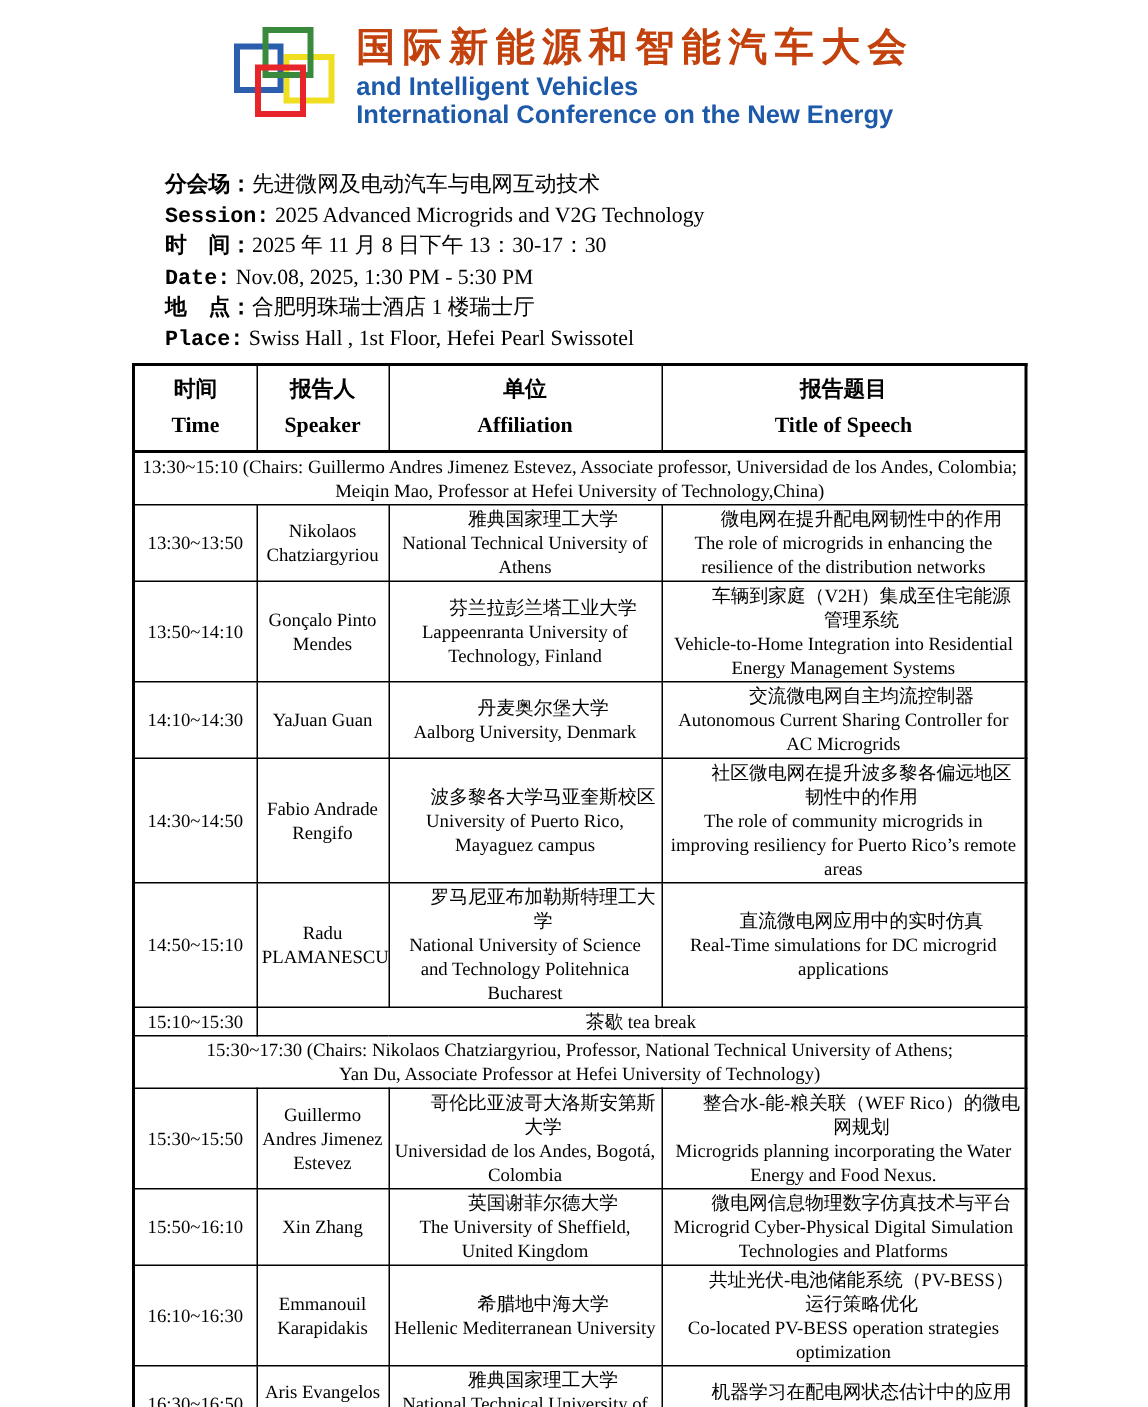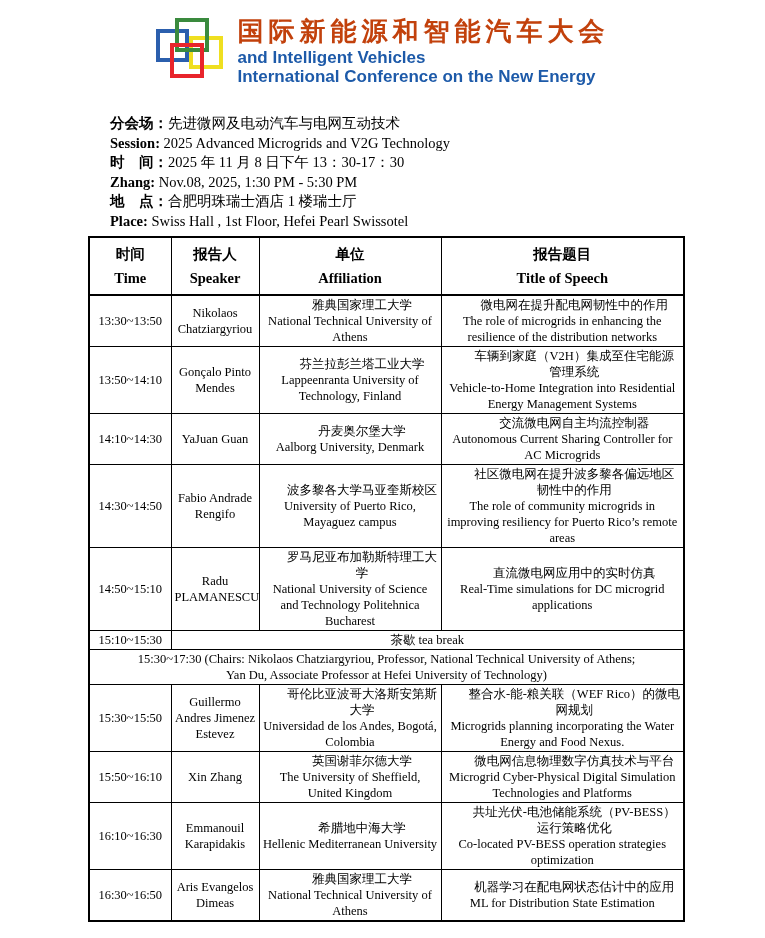--- a/index.html
+++ b/index.html
@@ -16,21 +16,21 @@
   .logo .sq { position: absolute; background: transparent; }
   .sq-green  { left: 19px; top: 0;    width: 34px; height: 34px; border: 4px solid #3a8a3e; z-index: 3; }
   .sq-blue   { left: 0;    top: 11px; width: 33px; height: 33px; border: 4px solid #2b5fad; z-index: 2; }
   .sq-yellow { left: 33px; top: 18px; width: 34px; height: 33px; border: 4px solid #efdf20; z-index: 1; }
   .sq-red    { left: 14px; top: 25px; width: 34px; height: 35px; border: 4px solid #e8242b; z-index: 4; }
   .titles { display: flex; flex-direction: column; }
   .title-zh { color: #c2410c; font-weight: bold; font-size: 26px; letter-spacing: 5px; line-height: 32px; white-space: nowrap; }
   .title-en { color: #1d5aa9; font-weight: bold; font-size: 17px; line-height: 19px; font-family: "Liberation Sans", sans-serif; }
   
   .session { margin: 28px 0 0 110px; font-size: 14.5px; line-height: 19.5px; }
-  .session .label { font-weight: bold; }
+  .session .label { font-weight: bold; font-family: Liberation Mono, monospace; }
   
   table.schedule {
     border-collapse: collapse; table-layout: fixed;
     width: 595px; margin: 5px 0 0 88px;
     font-size: 12.5px; border: 2px solid #000;
   }
   .schedule th, .schedule td {
     border: 1px solid #000; text-align: center; vertical-align: middle;
     padding: 1px 3px; line-height: 1.28;
   }
@@ -55,21 +55,21 @@
     <div class="title-zh">国际新能源和智能汽车大会</div>
     <div class="title-en">and Intelligent Vehicles</div>
     <div class="title-en">International Conference on the New Energy</div>
   </div>
 </div>
 
 <div class="session">
   <div class="info-line"><span class="label">分会场：</span><span>先进微网及电动汽车与电网互动技术</span></div>
   <div class="info-line"><span class="label">Session:</span><span> 2025 Advanced Microgrids and V2G Technology</span></div>
   <div class="info-line"><span class="label">时　间：</span><span>2025 年 11 月 8 日下午 13：30-17：30</span></div>
-  <div class="info-line"><span class="label">Zhang:</span><span> Nov.08, 2025, 1:30 PM - 5:30 PM</span></div>
+  <div class="info-line"><span class="label">Date:</span><span> Nov.08, 2025, 1:30 PM - 5:30 PM</span></div>
   <div class="info-line"><span class="label">地　点：</span><span>合肥明珠瑞士酒店 1 楼瑞士厅</span></div>
   <div class="info-line"><span class="label">Place:</span><span> Swiss Hall , 1st Floor, Hefei Pearl Swissotel</span></div>
 </div>
 
 <table class="schedule">
   <colgroup>
     <col style="width:82px">
       <col style="width:88px">
       <col style="width:182px">
       <col style="width:243px">
@@ -89,20 +89,23 @@
           <span>Affiliation</span>
         </th>
       <th>
           <span>报告题目</span>
           <span>Title of Speech</span>
         </th>
     </tr>
   </thead>
   <tbody>
       <tr>
+        <td colspan="4" class="chairs-cell">13:30~15:10 (Chairs: Guillermo Andres Jimenez Estevez, Associate professor, Universidad de los Andes, Colombia;<br>Meiqin Mao, Professor at Hefei University of Technology,China)</td>
+      </tr>
+      <tr>
         <td>13:30~13:50</td>
         <td>Nikolaos Chatziargyriou</td>
         <td>
           <span class="cell-zh">雅典国家理工大学</span>
           <span class="cell-en">National Technical University of Athens</span>
         </td>
         <td>
           <span class="cell-zh">微电网在提升配电网韧性中的作用</span>
           <span class="cell-en">The role of microgrids in enhancing the resilience of the distribution networks</span>
         </td>

